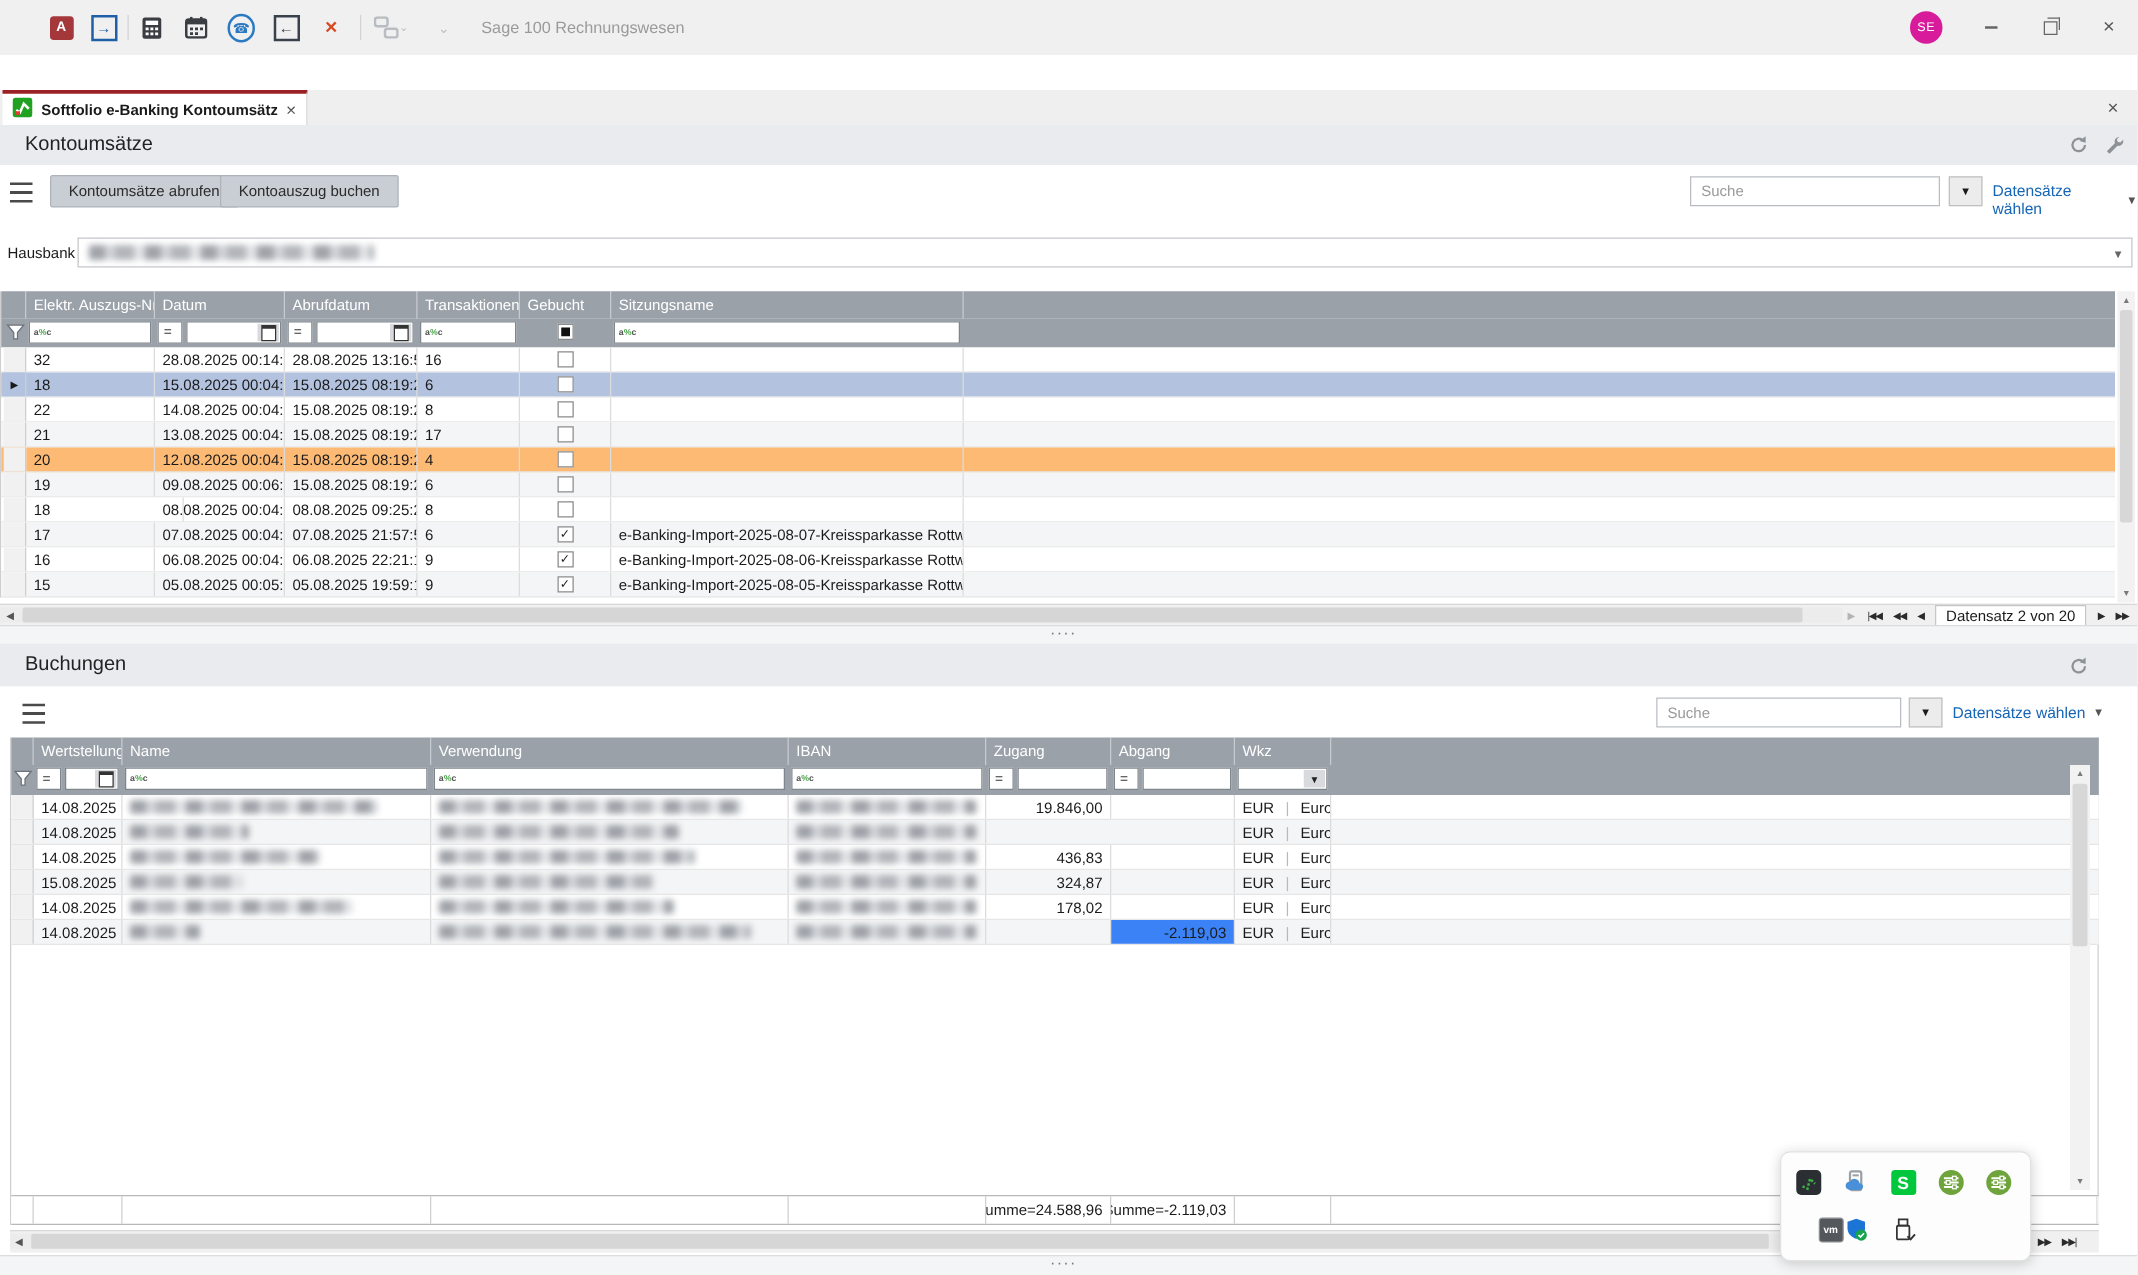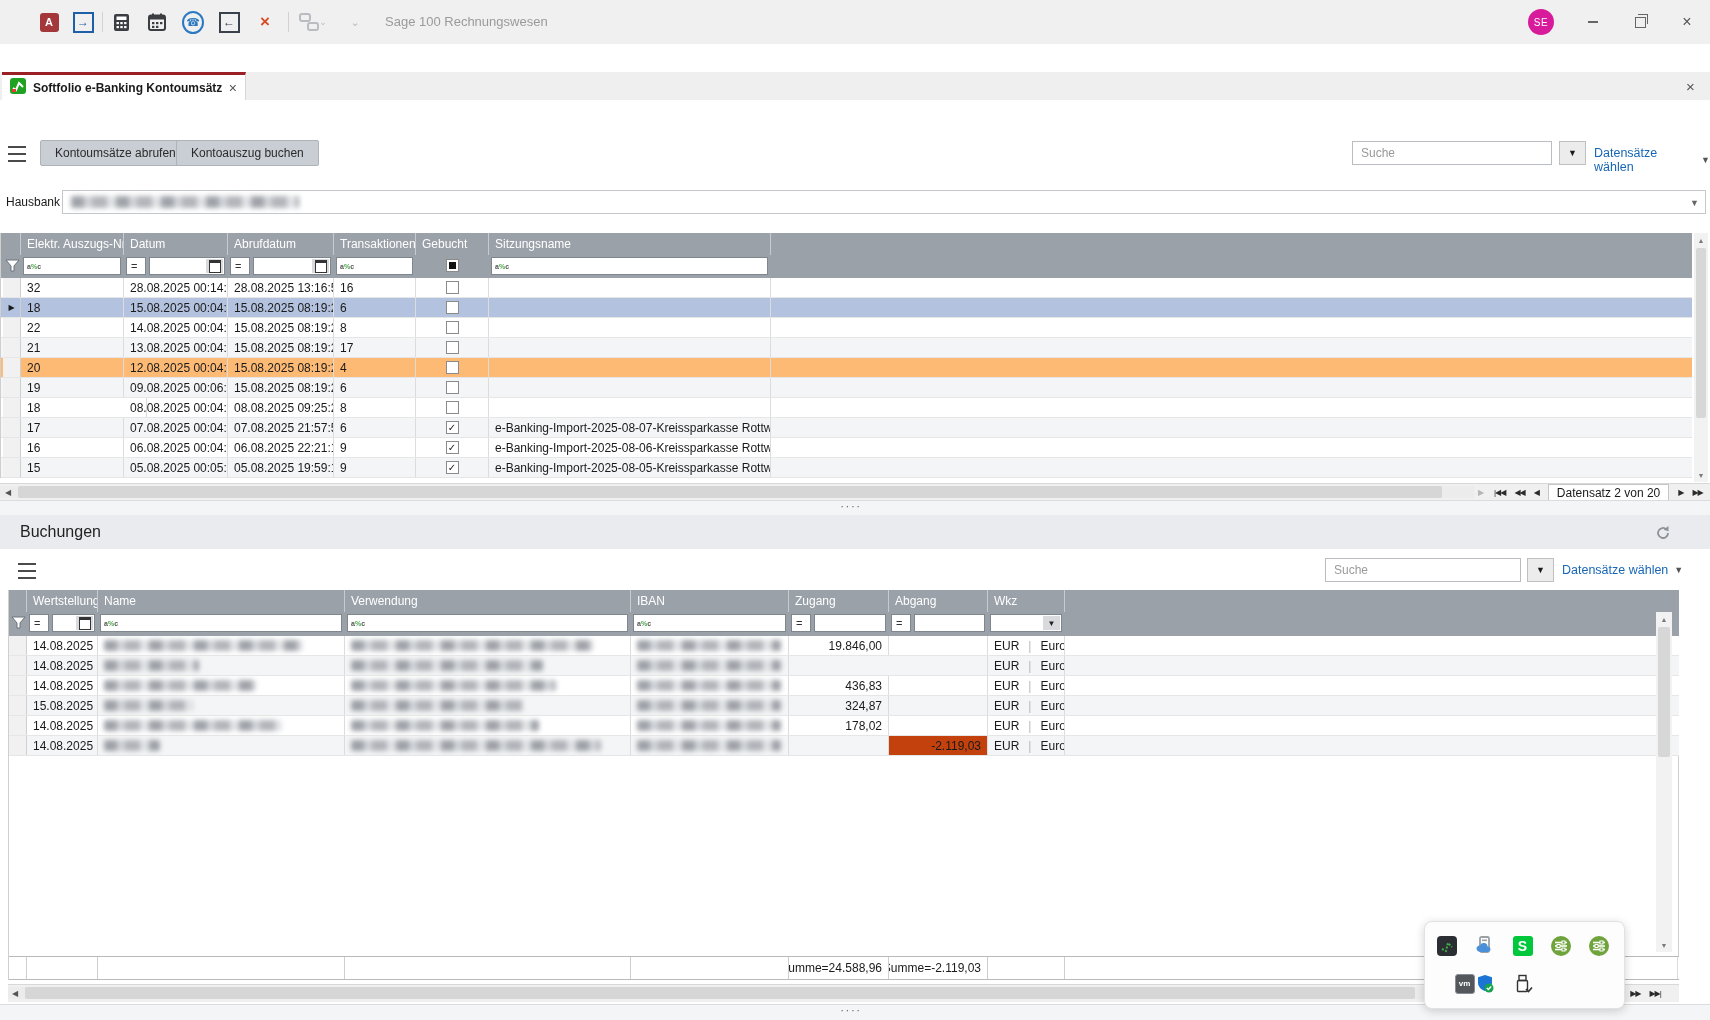--- a/index.html
+++ b/index.html
@@ -166,20 +166,34 @@
             <polyline points="3,10 6,12 9,5 13,9" fill="none" stroke="#fff" stroke-width="2"></polyline>
             <rect x="2" y="11" width="4" height="3" fill="#e03c31"></rect>
           </svg>
       </span>
       <span class="tab-label">Softfolio e-Banking Kontoumsätze</span>
       <span class="xchar">×</span>
     </div>
     <div class="abs xchar" style="left:1686px;top:7px;font-size:15px;">×</div>
   </div>
 
+  <div class="abs phead" style="left:0;top:100px;height:32px;">
+    <div class="ptitle" style="top:7px;">Kontoumsätze</div>
+    <div class="icon16" style="left:1654px;top:7px;">
+      <svg width="16" height="16">
+          <path d="M13 8a5 5 0 1 1-1.6-3.7" fill="none" stroke="#8d9298" stroke-width="1.8"></path>
+          <polygon points="13.5,1 13.5,6.2 8.6,4.8" fill="#8d9298"></polygon>
+        </svg>
+    </div>
+    <div class="icon16" style="left:1682px;top:7px;">
+      <svg width="16" height="16">
+          <path d="M12.5 1.5a3.8 3.8 0 0 0-3.6 5L2.5 12.9l2.1 2.1 6.4-6.4a3.8 3.8 0 0 0 4.5-4.9l-2.3 2.3-2.1-.6-.6-2.1z" fill="#8d9298"></path>
+        </svg>
+    </div>
+  </div>
 
   <div class="abs" style="left:0;top:132px;width:1710px;height:41px;background:#fff;">
     <div class="burger" style="left:8px;top:14px;"></div>
     <div class="toolbtn" style="left:40px;">Kontoumsätze abrufen</div>
     <div class="toolbtn" style="left:176px;">Kontoauszug buchen</div>
     <input class="search" style="left: 1352px; top: 9px; width: 200px;" placeholder="Suche">
     <div class="fbtn" style="left:1559px;top:9px;">▼</div>
     <div class="records" style="left:1594px;top:14px;">
       <span>Datensätze wählen</span>
         <span class="chev">▼</span>
@@ -543,21 +557,21 @@
         <div class="g-cell" style="left: 89px; width: 247px;">
           <div class="blurbar" style="position: relative; left: 0px; top: 0px; width: 56px; height: 11px;"></div>
         </div>
         <div class="g-cell" style="left: 336px; width: 286px;">
           <div class="blurbar" style="position: relative; left: 0px; top: 0px; width: 250px; height: 11px;"></div>
         </div>
         <div class="g-cell" style="left: 622px; width: 158px;">
           <div class="blurbar" style="position: relative; left: 0px; top: 0px; width: 144px; height: 11px;"></div>
         </div>
         <div class="g-cell" style="left: 780px; width: 100px; justify-content: flex-end;"></div>
-        <div class="g-cell" style="left: 880px; width: 99px; justify-content: flex-end; background: #c2410c;">-2.119,03</div>
+        <div class="g-cell" style="left: 880px; width: 99px; justify-content: flex-end; background: #3b82f6;">-2.119,03</div>
         <div class="g-cell" style="left: 979px; width: 77px;">
           <span>EUR</span>
           <span style="color: rgb(185, 185, 185); margin: 0px 9px;">|</span>
           <span>Euro</span>
         </div>
       </div>
       <div class="g-row" style="top: 366px; width: 1670px; height: 24px; background: rgb(255, 255, 255); border-top: 1px solid rgb(185, 185, 185); border-bottom: 1px solid rgb(185, 185, 185);">
         <div class="g-cell" style="left: 0px; width: 18px; border-right: 1px solid rgb(207, 207, 207);"></div>
         <div class="g-cell" style="left: 18px; width: 71px; border-right: 1px solid rgb(207, 207, 207);"></div>
         <div class="g-cell" style="left: 89px; width: 247px; border-right: 1px solid rgb(207, 207, 207);"></div>

